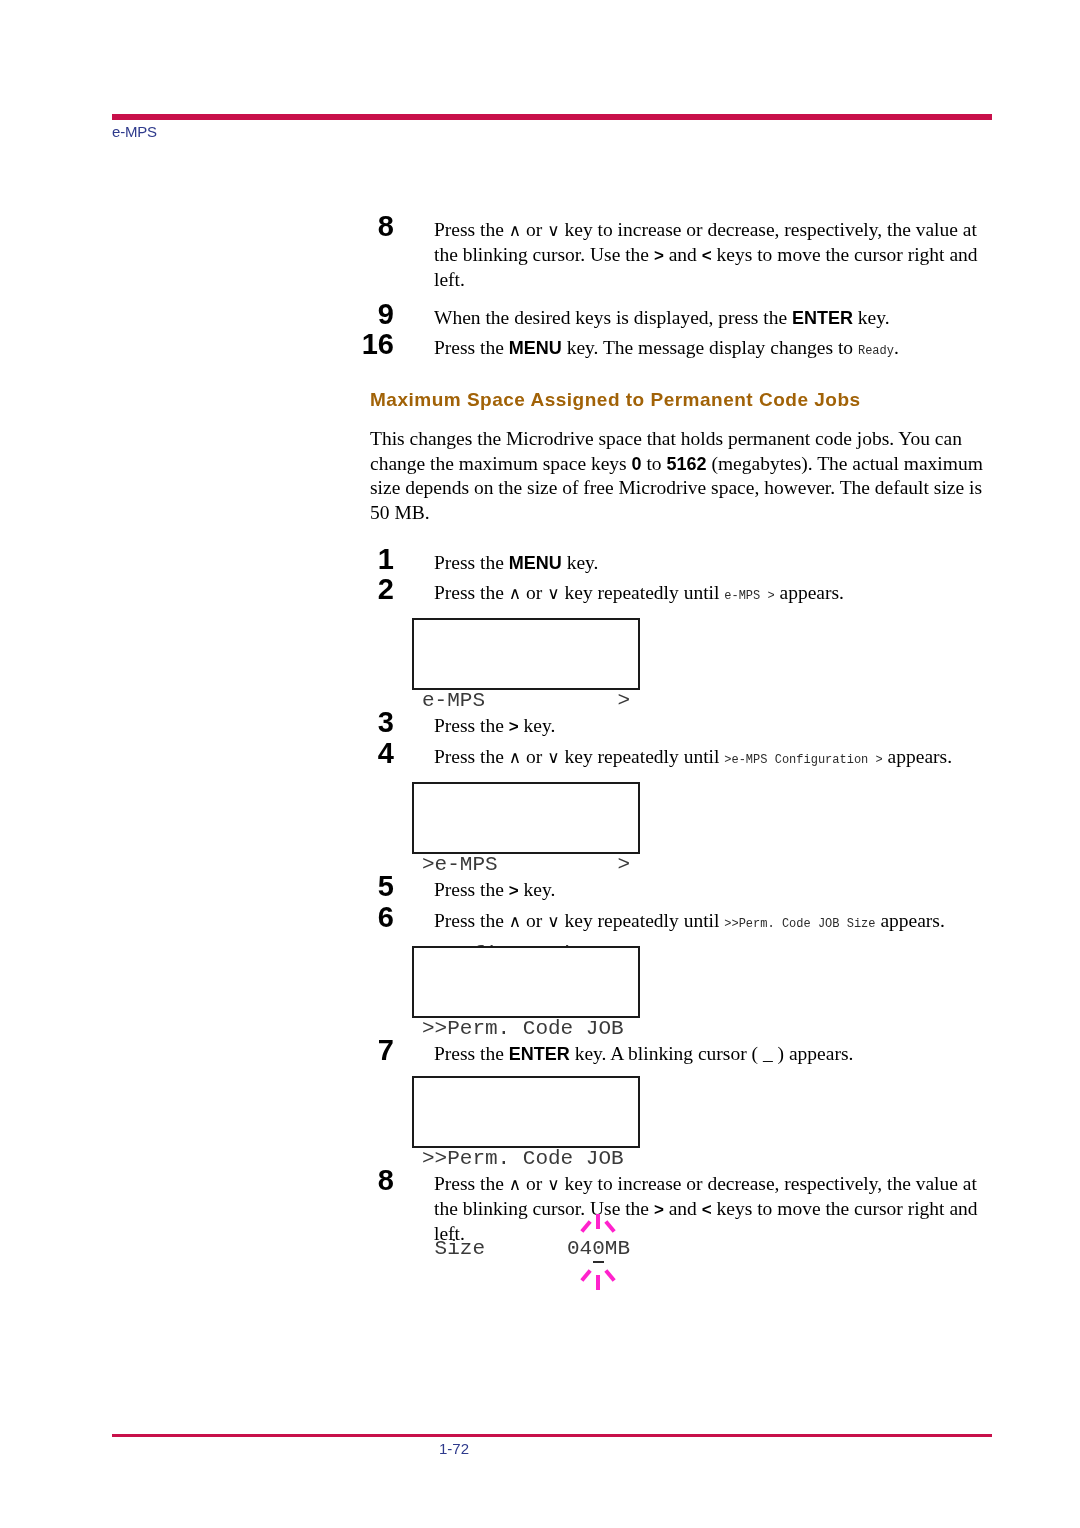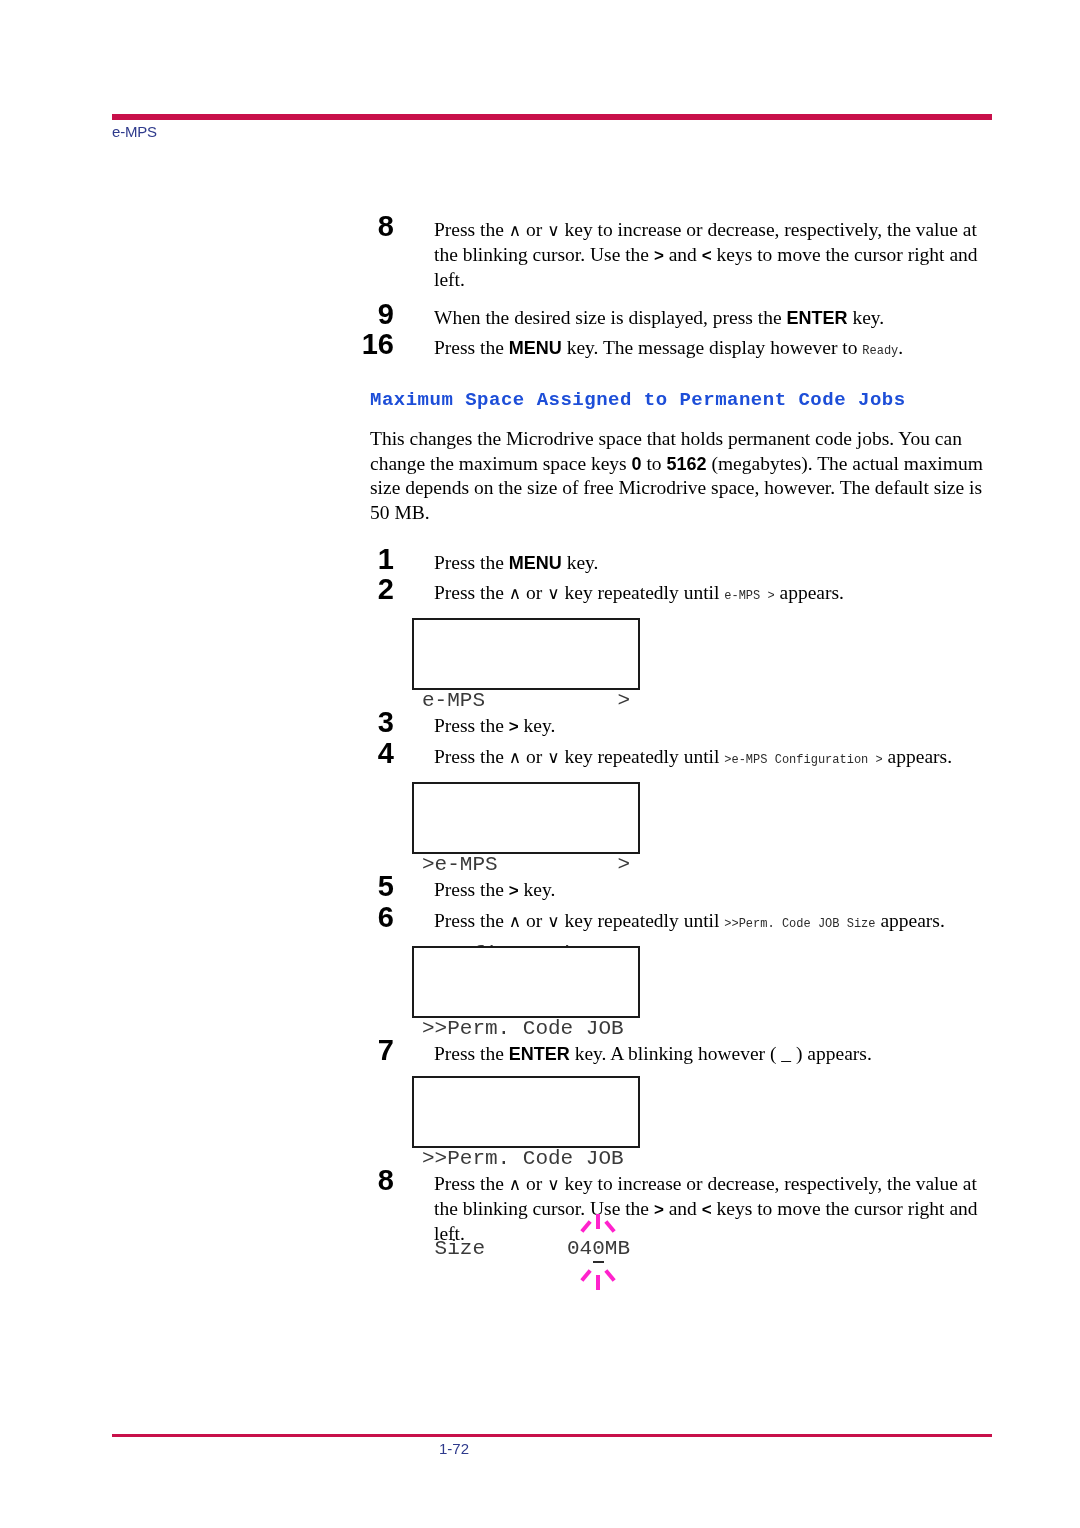--- a/index.html
+++ b/index.html
@@ -123,24 +123,24 @@
     font-size: 17px;
   }
   .numbold {
     font-family: "Liberation Sans", sans-serif;
     font-weight: bold;
     font-size: 18px;
   }
 
   
   .section-head {
-    font-family: Liberation Mono, monospace;
+    font-family: Liberation Sans, sans-serif;
     font-weight: bold;
     font-size: 19px;
-    color: #1d4ed8;
+    color: #a16207;
     letter-spacing: 0.5px;
     margin: 26px 0 16px 18px;
   }
   .section-para {
     margin: 0 0 6px 18px;
     font-size: 19.5px;
     line-height: 24.5px;
     width: 636px;
   }
 
@@ -230,26 +230,26 @@
 
   <div class="content">
 
     <div class="step num-wide">
       <div class="step-num">8</div>
       <div class="step-body"><span>Press the </span><span class="arrowk">∧</span><span> or </span><span class="arrowk">∨</span><span> key to increase or decrease, respectively, the value at the blinking cursor. Use the </span><span class="anglek">&gt;</span><span> and </span><span class="anglek">&lt;</span><span> keys to move the cursor right and left.</span></div>
     </div>
 
     <div class="step num-wide tight">
       <div class="step-num">9</div>
-      <div class="step-body"><span>When the desired size is displayed, press the </span><span class="key">ENTER</span><span> key.</span></div>
+      <div class="step-body"><span>When the desired keys is displayed, press the </span><span class="key">ENTER</span><span> key.</span></div>
     </div>
 
     <div class="step num-wide">
       <div class="step-num">16</div>
-      <div class="step-body"><span>Press the </span><span class="key">MENU</span><span> key. The message display however to </span><span class="mono">Ready</span><span>.</span></div>
+      <div class="step-body"><span>Press the </span><span class="key">MENU</span><span> key. The message display changes to </span><span class="mono">Ready</span><span>.</span></div>
     </div>
 
     <div class="section-head">Maximum Space Assigned to Permanent Code Jobs</div>
 
     <div class="section-para"><span>This changes the Microdrive space that holds permanent code jobs. You can change the maximum space keys </span><span class="numbold">0</span><span> to </span><span class="numbold">5162</span><span> (megabytes). The actual maximum size depends on the size of free Microdrive space, however. The default size is 50 MB.</span></div>
 
     <div class="spacer-md"></div>
 
     <div class="step tight">
       <div class="step-num">1</div>
@@ -297,21 +297,21 @@
 
     <div class="lcd">
       <span class="row">&gt;&gt;Perm. Code JOB</span>
       <span class="row split"><span> Size</span><span>050MB</span></span>
     </div>
 
     <div class="spacer-sm"></div>
 
     <div class="step tight">
       <div class="step-num">7</div>
-      <div class="step-body"><span>Press the </span><span class="key">ENTER</span><span> key. A blinking however ( _ ) appears.</span></div>
+      <div class="step-body"><span>Press the </span><span class="key">ENTER</span><span> key. A blinking cursor ( _ ) appears.</span></div>
     </div>
 
     <div class="lcd lcd-blink">
       <span class="row">&gt;&gt;Perm. Code JOB</span>
       <span class="row split"><span> Size</span><span><span>04</span><span class="blink-wrap"><span class="blink-char">0</span><span class="blink-underscore"></span><span class="rays up"><span class="v"></span><span class="l"></span><span class="r"></span></span><span class="rays down"><span class="v"></span><span class="l"></span><span class="r"></span></span></span><span>MB</span></span></span>
     </div>
 
     <div class="spacer-sm"></div>
 
     <div class="step">

